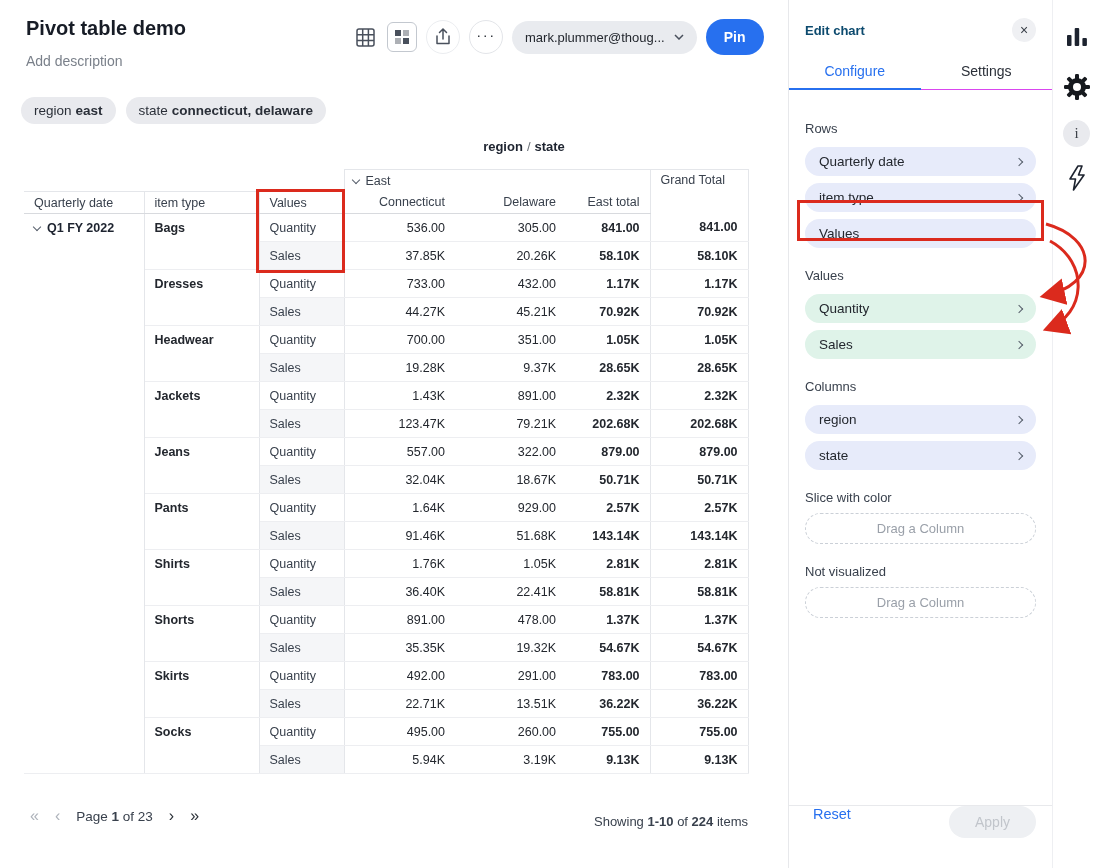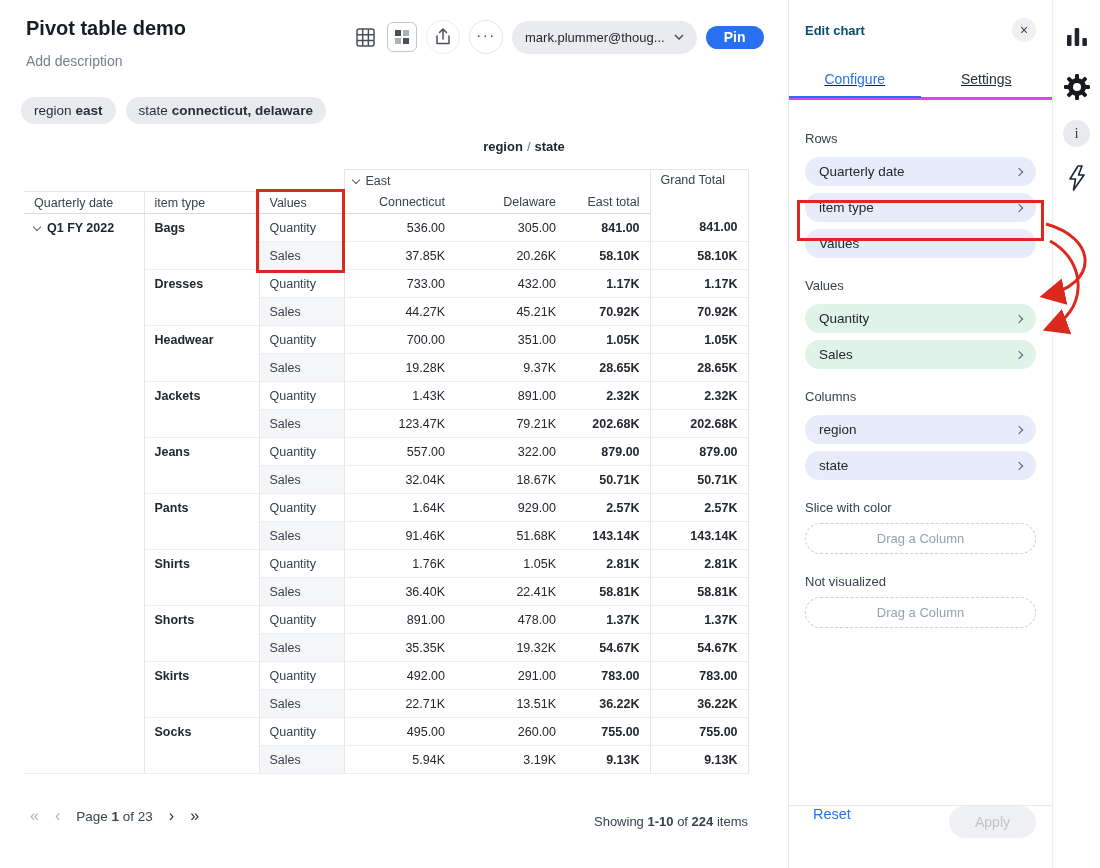--- a/index.html
+++ b/index.html
@@ -16,21 +16,21 @@
   .main { position:absolute; left:0; top:0; width:788px; height:868px; }
   .page-title { position:absolute; left:26px; top:17px; font-size:20px; font-weight:bold; color:#171C26; }
   .page-desc  { position:absolute; left:26px; top:53px; font-size:14px; color:#7A808A; cursor:text; }
 
   .toolbar { position:absolute; left:352px; top:19px; height:36px; display:flex; align-items:center; gap:9px; }
   .tb-icon { width:26px; height:26px; display:flex; align-items:center; justify-content:center; cursor:pointer; }
   .tb-boxed { width:30px; height:30px; border:1.5px solid #C3C8CF; border-radius:6px; display:flex; align-items:center; justify-content:center; cursor:pointer; }
   .tb-circle { width:34px; height:34px; border:1px solid #E3E5E9; border-radius:50%; display:flex; align-items:center; justify-content:center; cursor:pointer; background:#fff; }
   .more-dots { font-size:15px; letter-spacing:1.5px; color:#30353C; line-height:1; margin-top:-5px; }
   .user-dd { height:33px; max-width:196px; background:#E9EBEF; border-radius:17px; display:flex; align-items:center; gap:9px; padding:0 13px; font-size:13px; color:#23272E; white-space:nowrap; cursor:pointer; }
-  .pin-btn { height:23px; min-width:58px; background:#2770EF; color:#fff; border:none; border-radius:18px; font-size:14px; font-weight:bold; font-family:inherit; cursor:pointer; }
+  .pin-btn { height:36px; min-width:58px; background:#2770EF; color:#fff; border:none; border-radius:18px; font-size:14px; font-weight:bold; font-family:inherit; cursor:pointer; }
 
   .filters { position:absolute; left:21px; top:97px; display:flex; gap:10px; }
   .filter-chip { height:27px; background:#E9EAEE; border-radius:14px; display:flex; align-items:center; gap:4px; padding:0 13px; font-size:13.5px; color:#2A2F38; cursor:pointer; white-space:nowrap; }
 
   .axis-title { position:absolute; left:344px; top:139px; width:360px; text-align:center; font-size:13px; color:#1D232F; }
   .axis-sep { color:#6A7077; margin:0 4px; }
 
   
   table.pivot { position:absolute; left:24px; top:169px; width:724px; border-collapse:collapse; table-layout:fixed; font-size:12.5px; }
   .pivot th, .pivot td { padding:0 10px; white-space:nowrap; overflow:hidden; }
@@ -61,21 +61,21 @@
   .pagination { position:absolute; left:30px; top:808px; display:flex; align-items:center; gap:16px; font-size:13.5px; color:#39414D; }
   .pg-nav { font-size:16px; color:#2B3138; cursor:pointer; line-height:1; }
   .pg-nav.disabled { color:#AEB3BB; }
   .showing { position:absolute; right:40px; top:814px; font-size:13px; color:#39414D; }
 
   
   .panel { position:absolute; left:788px; top:0; width:264px; height:868px; background:#fff; border-left:1px solid #E7E8EB; }
   .panel-head { display:flex; justify-content:space-between; align-items:center; padding:18px 16px 0; }
   .panel-title { font-size:13px; font-weight:bold; color:#0c4a6e; }
   .close-btn { width:24px; height:24px; border-radius:50%; background:#EFF0F3; display:flex; align-items:center; justify-content:center; font-size:14px; color:#3A4049; cursor:pointer; }
-  .tabs { display:flex; margin-top:22px; border-bottom:3px solid #d946ef;text-decoration:underline; }
+  .tabs { display:flex; margin-top:14px; border-bottom:1px solid #d946ef; }
   .tab { flex:1; text-align:center; padding:7px 0 9px; font-size:14px; color:#2A2F38; cursor:pointer; }
   .tab.active { color:#2770EF; border-bottom:2px solid #2770EF; margin-bottom:-1px; }
   .sec-label { font-size:13px; color:#39414D; margin-top:20px; padding:0 16px; }
   .sec-label.first { margin-top:31px; }
   .chips { display:flex; flex-direction:column; gap:7px; margin-top:11px; padding:0 16px; }
   .chip { height:29px; border-radius:15px; display:flex; align-items:center; justify-content:space-between; padding:0 14px; font-size:13.5px; color:#23272E; cursor:pointer; }
   .chip-blue  { background:#E7EBFA; }
   .chip-green { background:#DFF3E9; }
   .dropzone { margin:8px 16px 0; height:31px; border:1.5px dashed #CBD0D7; border-radius:16px; display:flex; align-items:center; justify-content:center; font-size:13px; color:#9AA0A9; }
   .panel-footer { position:absolute; left:0; right:0; top:805px; height:63px; border-top:1px solid #E8E9EC; display:flex; align-items:flex-start; justify-content:space-between; padding:0 16px 0 24px; }

